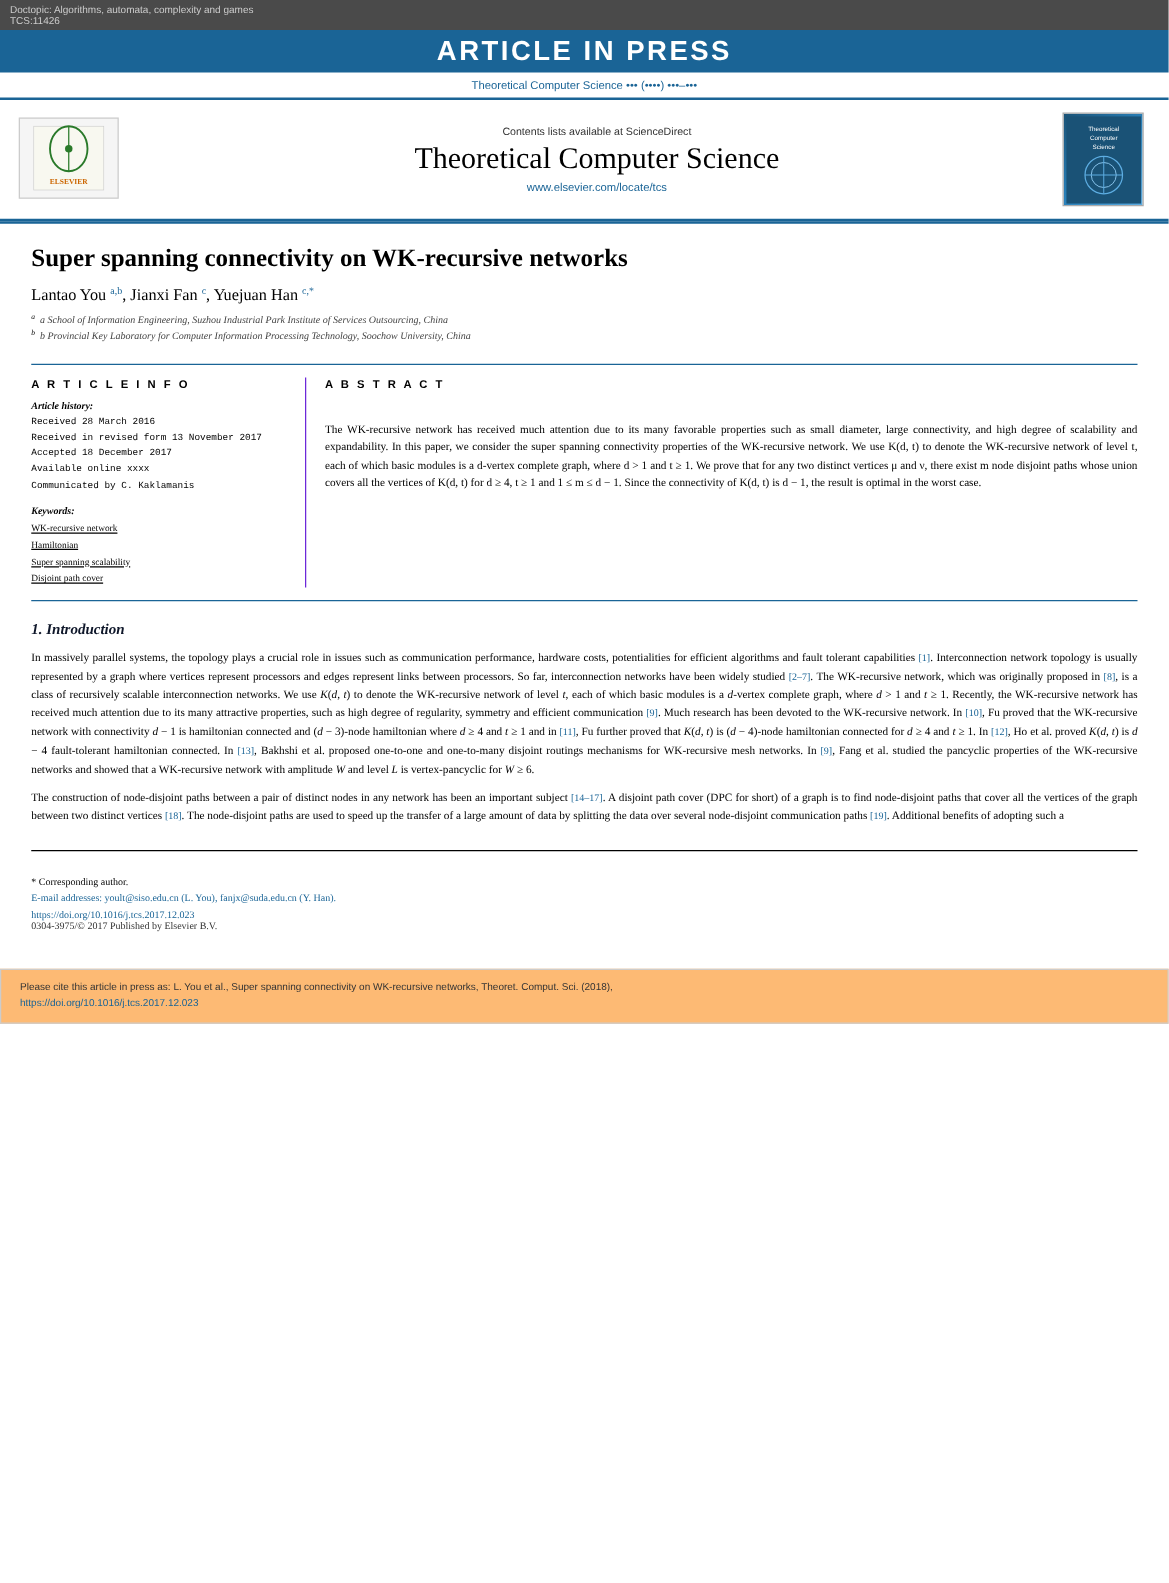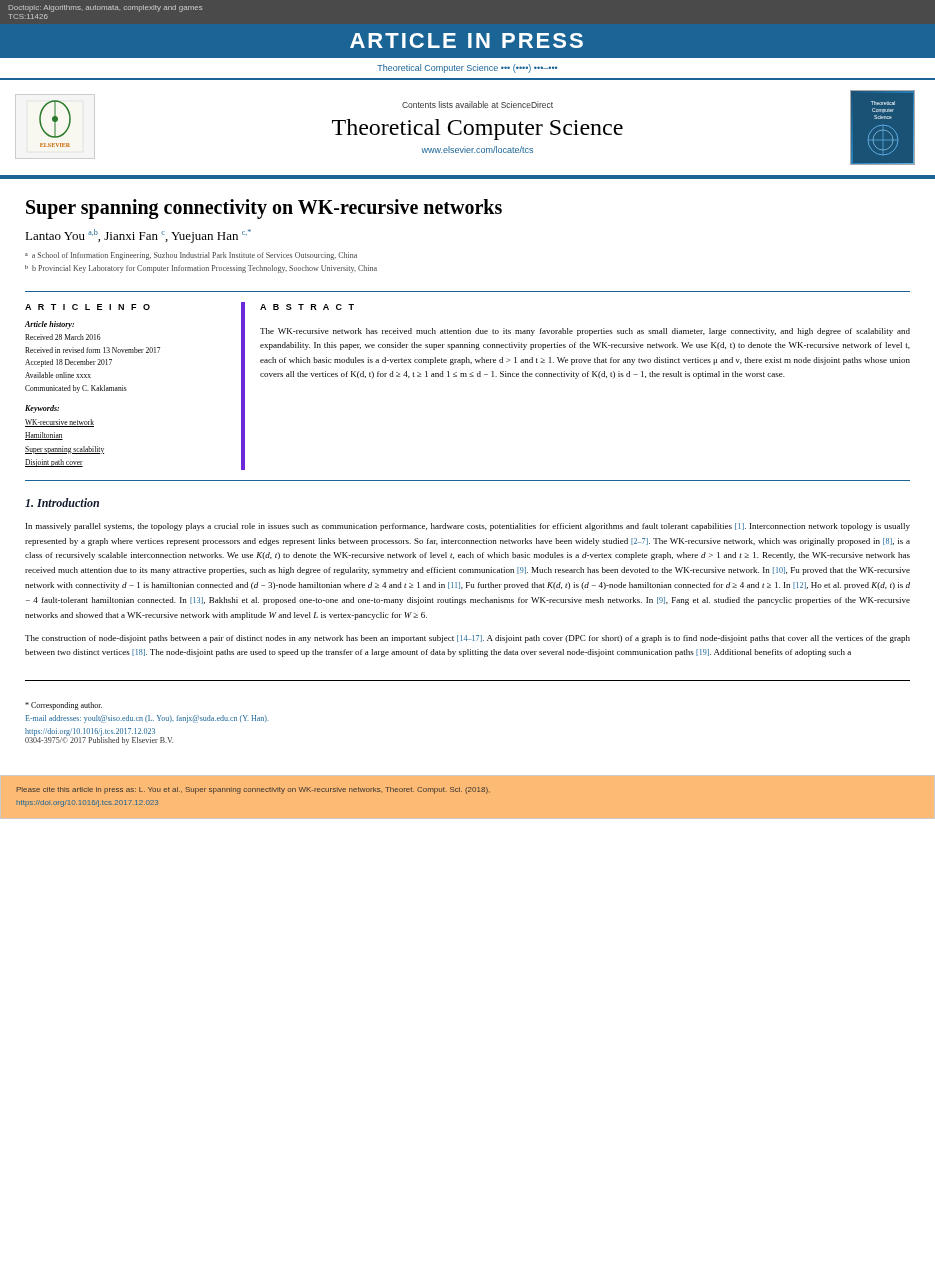--- a/index.html
+++ b/index.html
@@ -135,20 +135,21 @@
     }
     .authors sup {
       font-size: 8px;
       color: #1a6496;
     }
 
     
     .affiliations {
       font-size: 8px;
       color: #444;
+      font-style: italic;
       margin-bottom: 15px;
       line-height: 1.6;
     }
     .affiliation-line {
       display: flex;
       gap: 4px;
     }
     .affiliation-line sup {
       font-size: 6px;
       color: #000;
@@ -160,21 +161,21 @@
       gap: 15px;
       margin-bottom: 15px;
       border-top: 1px solid #1a6496;
       border-bottom: 1px solid #1a6496;
       padding: 10px 0;
     }
 
     .article-info {
       width: 220px;
       flex-shrink: 0;
-      border-right: 4px solid #6d28d9;
+      border-right: 1px solid #6d28d9;
       padding-right: 15px;
     }
     .article-info h3 {
       font-size: 9px;
       letter-spacing: 2px;
       font-weight: bold;
       text-transform: uppercase;
       margin-bottom: 8px;
       font-family: Arial, sans-serif;
     }
@@ -182,20 +183,21 @@
       font-size: 8px;
       font-weight: bold;
       font-style: italic;
       margin-bottom: 3px;
     }
     .article-info .info-dates {
       font-size: 7.5px;
       line-height: 1.7;
       margin-bottom: 8px;
       color: #000;
+      font-family: Liberation Mono, monospace;
     }
     .article-info .keywords-title {
       font-size: 8px;
       font-weight: bold;
       font-style: italic;
       margin-bottom: 3px;
     }
     .article-info .keywords {
       font-size: 7.5px;
       line-height: 1.8;
@@ -203,21 +205,21 @@
     }
 
     .abstract-col {
       flex: 1;
     }
     .abstract-col h3 {
       font-size: 9px;
       letter-spacing: 2px;
       font-weight: bold;
       text-transform: uppercase;
-      margin-bottom: 12px;
+      margin-bottom: 24px;
       font-family: Arial, sans-serif;
     }
     .abstract-col p {
       font-size: 9px;
       line-height: 1.6;
       text-align: justify;
     }
     .copyright {
       font-size: 9px;
       text-align: right;

